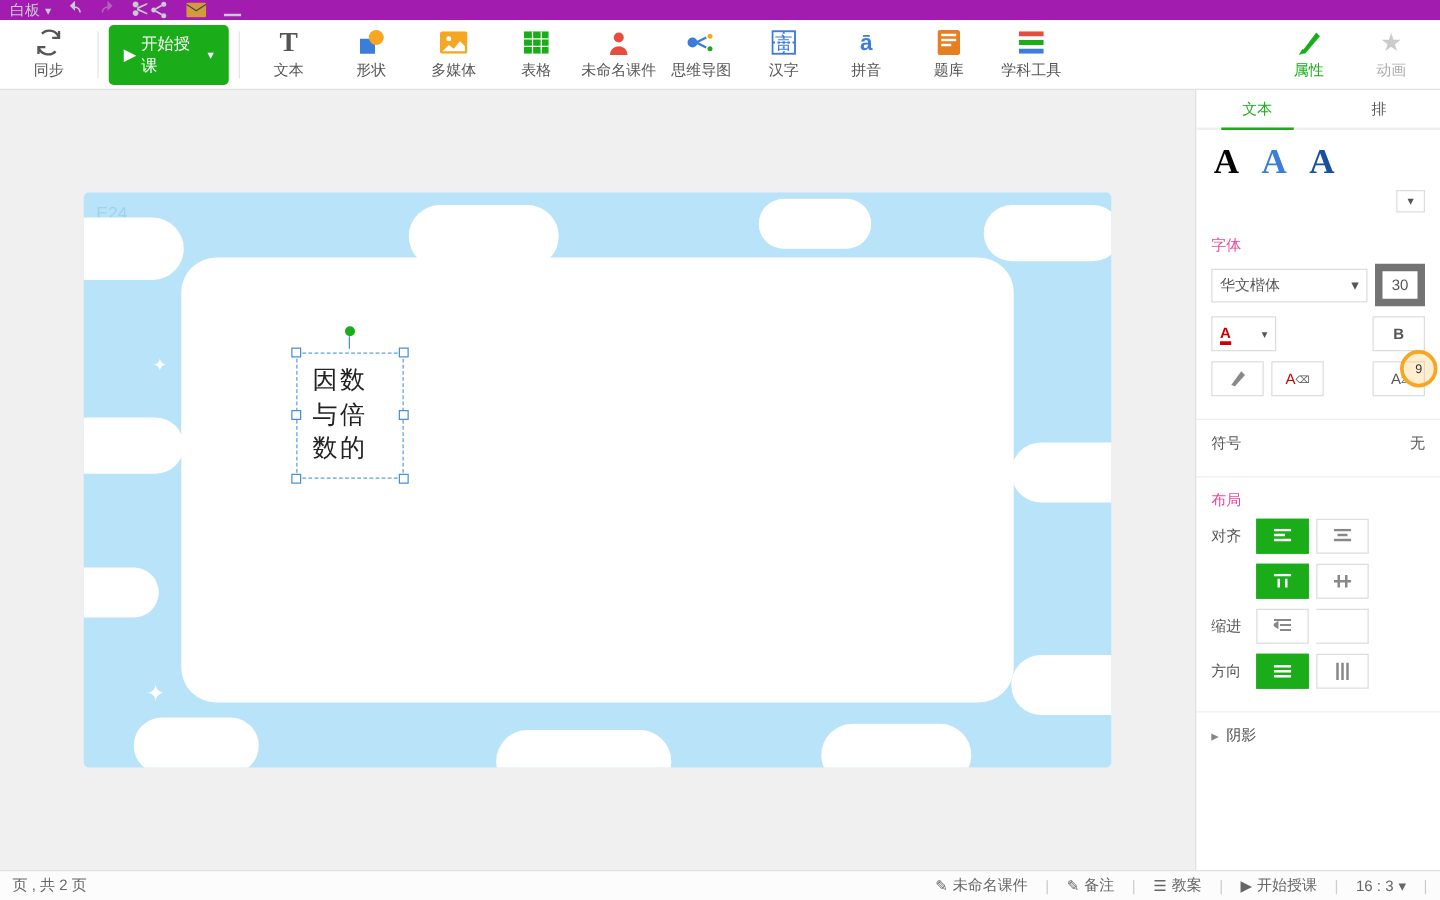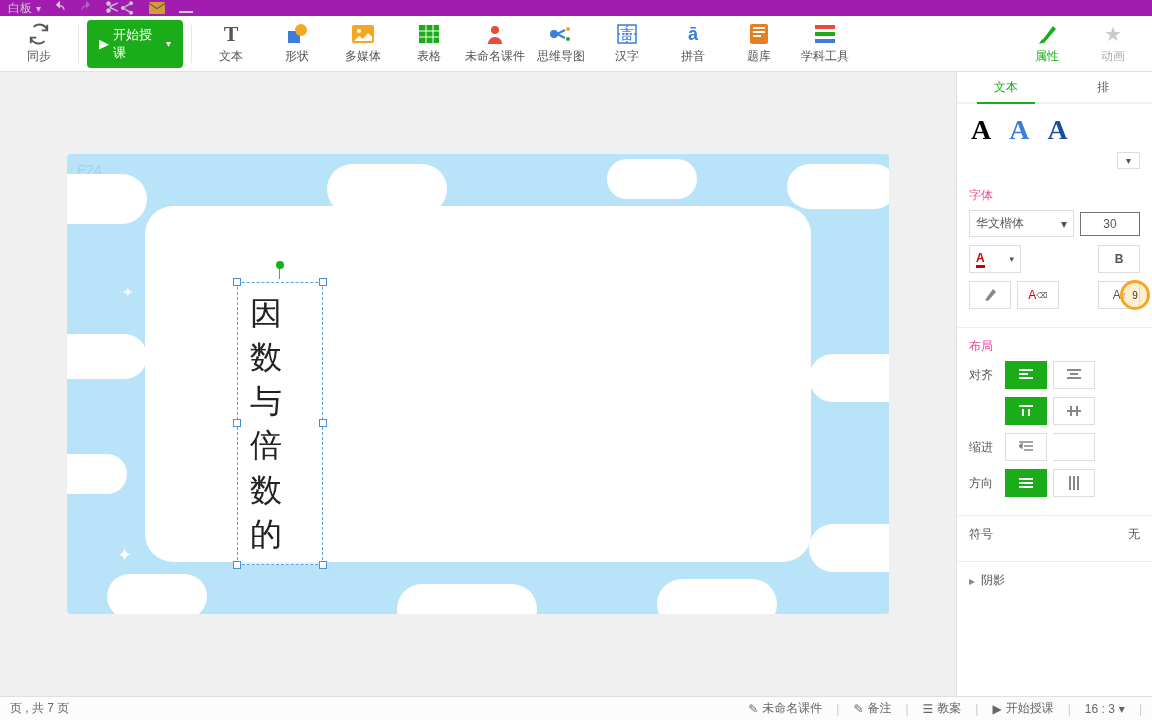--- a/index.html
+++ b/index.html
@@ -47,21 +47,21 @@
 .c8 { width: 140px; height: 50px; left: 330px; top: 430px; }
 .c9 { width: 120px; height: 50px; left: 590px; top: 425px; }
 .c10 { width: 110px; height: 48px; right: -30px; top: 200px; }
 .c11 { width: 110px; height: 48px; right: -30px; top: 370px; }
 .sparkle { position: absolute; color: #fff; font-size: 14px; }
 .s1 { left: 55px; top: 130px; } .s2 { left: 105px; top: 345px; font-size: 12px; }
 .s3 { left: 50px; top: 390px; font-size: 18px; }
 .content-box { position: absolute; left: 78px; top: 52px; right: 78px; bottom: 52px; background: #fff; border-radius: 28px; }
 
 .textbox { position: absolute; left: 170px; top: 128px; width: 86px; border: 1px dashed #5aa0e0; background: rgba(255,255,255,0.6); padding: 8px 12px; }
-.textbox-txt { font-family: "STKaiti","华文楷体",serif; font-size: 32px; color: #222; line-height: 1.38; letter-spacing: 2px; word-break: break-all; }
+.textbox-txt { font-family: "STKaiti","华文楷体",serif; font-size: 20px; color: #222; line-height: 1.38; letter-spacing: 2px; word-break: break-all; }
 .handle { position: absolute; width: 8px; height: 8px; background: #fff; border: 1px solid #4a90d9; }
 .h-tl { left: -5px; top: -5px; } .h-tr { right: -5px; top: -5px; }
 .h-bl { left: -5px; bottom: -5px; } .h-br { right: -5px; bottom: -5px; }
 .h-ml { left: -5px; top: 50%; margin-top:-4px; } .h-mr { right: -5px; top: 50%; margin-top:-4px; }
 .rot { position:absolute; left:50%; top:-22px; margin-left:-4px; width:8px; height:8px; background:#1aad19; border-radius:50%; }
 .rot::after { content:""; position:absolute; left:3px; top:8px; width:1px; height:10px; background:#4a90d9; }
 
 
 .rightpanel { width: 196px; background: #fff; border-left: 1px solid #e0e0e0; overflow-y: auto; font-size: 12px; color: #555; }
 .rp-subtabs { height: 32px; display: flex; border-bottom: 2px solid #f0f0f0; }
@@ -69,21 +69,21 @@
 .rp-subtab.active { color: #1aad19; }
 .rp-subtab.active::after { content:""; position:absolute; left:20%; right:20%; bottom:-2px; height:2px; background:#1aad19; }
 .rp-section { padding: 10px 12px; }
 .rp-row { display: flex; align-items: center; gap: 6px; margin-bottom: 8px; }
 .rp-label { width: 100%; margin-bottom: 6px; color: #ec4899; }
 .font-style-row { display:flex; gap:18px; padding: 10px 14px 6px; align-items:center; }
 .fs-A { font-size: 28px; font-weight: bold; font-family: Georgia,serif; }
 .fs1 { color: #000; } .fs2 { color: #3b7dd8; } .fs3 { color: #1a4fa0; }
 .dd-more { border:1px solid #ddd; padding:2px 8px; font-size:10px; }
 .select { border: 1px solid #ddd; padding: 4px 6px; flex: 1; display:flex; justify-content:space-between; align-items:center; background:#fff; }
-.num-input { border: 1px solid #737373; padding: 4px 6px; width: 60px; text-align:center; }
+.num-input { border: 6px solid #737373; padding: 4px 6px; width: 40px; text-align:center; }
 .btn-sq { width: 42px; height: 28px; border: 1px solid #ddd; display:flex; align-items:center; justify-content:center; background:#fff; }
 .btn-sq.withcar { width: 52px; justify-content: space-between; padding: 0 6px; }
 .btn-sq.green { background: #1aad19; border-color: #1aad19; color: #fff; }
 .marker { position:absolute; right:2px; top:280px; width:30px; height:30px; border:3px solid #f5a623; border-radius:50%; background:rgba(255,200,100,0.3); display:flex; align-items:center; justify-content:center; font-size:10px; color:#333; }
 
 
 .statusbar { height: 24px; background: #fcfcfc; border-top: 1px solid #e0e0e0; display: flex; align-items: center; padding: 0 10px; font-size: 12px; color: #666; gap: 14px; }
 .statusbar .spacer { flex: 1; }
 .sb-item { display:flex; align-items:center; gap:4px; }
 .sb-sep { color:#ccc; }
@@ -319,20 +319,27 @@
           </div>
         <div class="btn-sq">
             <span style="color:#c00">A</span>
             <span style="font-size:8px">⌫</span>
           </div>
         <div style="flex:1"></div>
         <div class="btn-sq">A<sup style="font-size:8px">2</sup></div>
       </div>
     </div>
     <div class="rp-section" style="border-top:1px solid #eee">
+      <div class="rp-row">
+        <span>符号</span>
+        <div style="flex:1"></div>
+        <span>无</span>
+      </div>
+    </div>
+    <div class="rp-section" style="border-top:1px solid #eee">
       <div class="rp-label">布局</div>
       <div class="rp-row">
         <span style="width:30px">对齐</span>
         <div class="btn-sq green">
             <svg width="14" height="12" stroke="#fff" stroke-width="2">
               <path d="M0 1h14M0 5h9M0 9h14"></path>
             </svg>
           </div>
         <div class="btn-sq">
             <svg width="14" height="12" stroke="#888" stroke-width="2">
@@ -371,36 +378,29 @@
           </div>
         <div class="btn-sq">
             <svg width="12" height="14" stroke="#888" stroke-width="2">
               <path d="M2 0v14M6 0v14M10 0v14"></path>
             </svg>
           </div>
       </div>
     </div>
     <div class="rp-section" style="border-top:1px solid #eee">
       <div class="rp-row">
-        <span>符号</span>
-        <div style="flex:1"></div>
-        <span>无</span>
-      </div>
-    </div>
-    <div class="rp-section" style="border-top:1px solid #eee">
-      <div class="rp-row">
         <span style="color:#888">▸</span>
         <span>阴影</span>
       </div>
     </div>
   </div>
 </div>
 
 <div class="statusbar">
-  <span>页 , 共 7 页</span>
+  <span>页 , 共 2 页</span>
   <div class="spacer"></div>
   <span class="sb-item">✎ <span>未命名课件</span></span>
   <span class="sb-sep">|</span>
   <span class="sb-item">✎ <span>备注</span></span>
   <span class="sb-sep">|</span>
   <span class="sb-item">☰ <span>教案</span></span>
   <span class="sb-sep">|</span>
   <span class="sb-item">▶ <span>开始授课</span></span>
   <span class="sb-sep">|</span>
   <span class="sb-item"><span>16 : 3</span> ▾</span>

